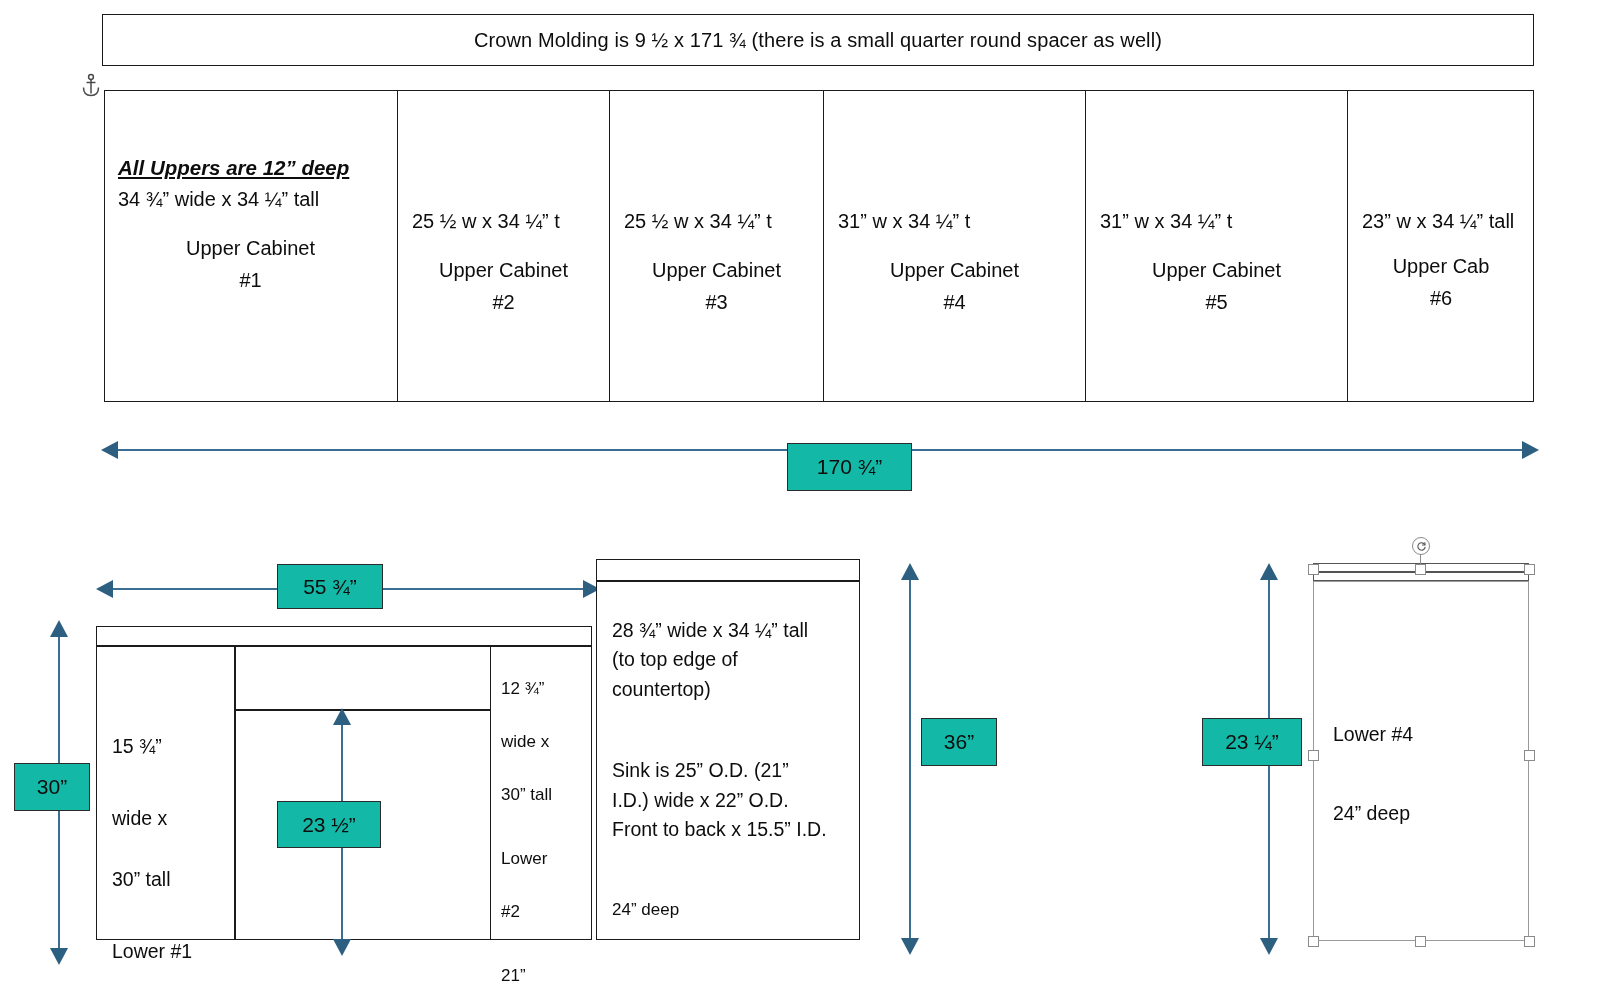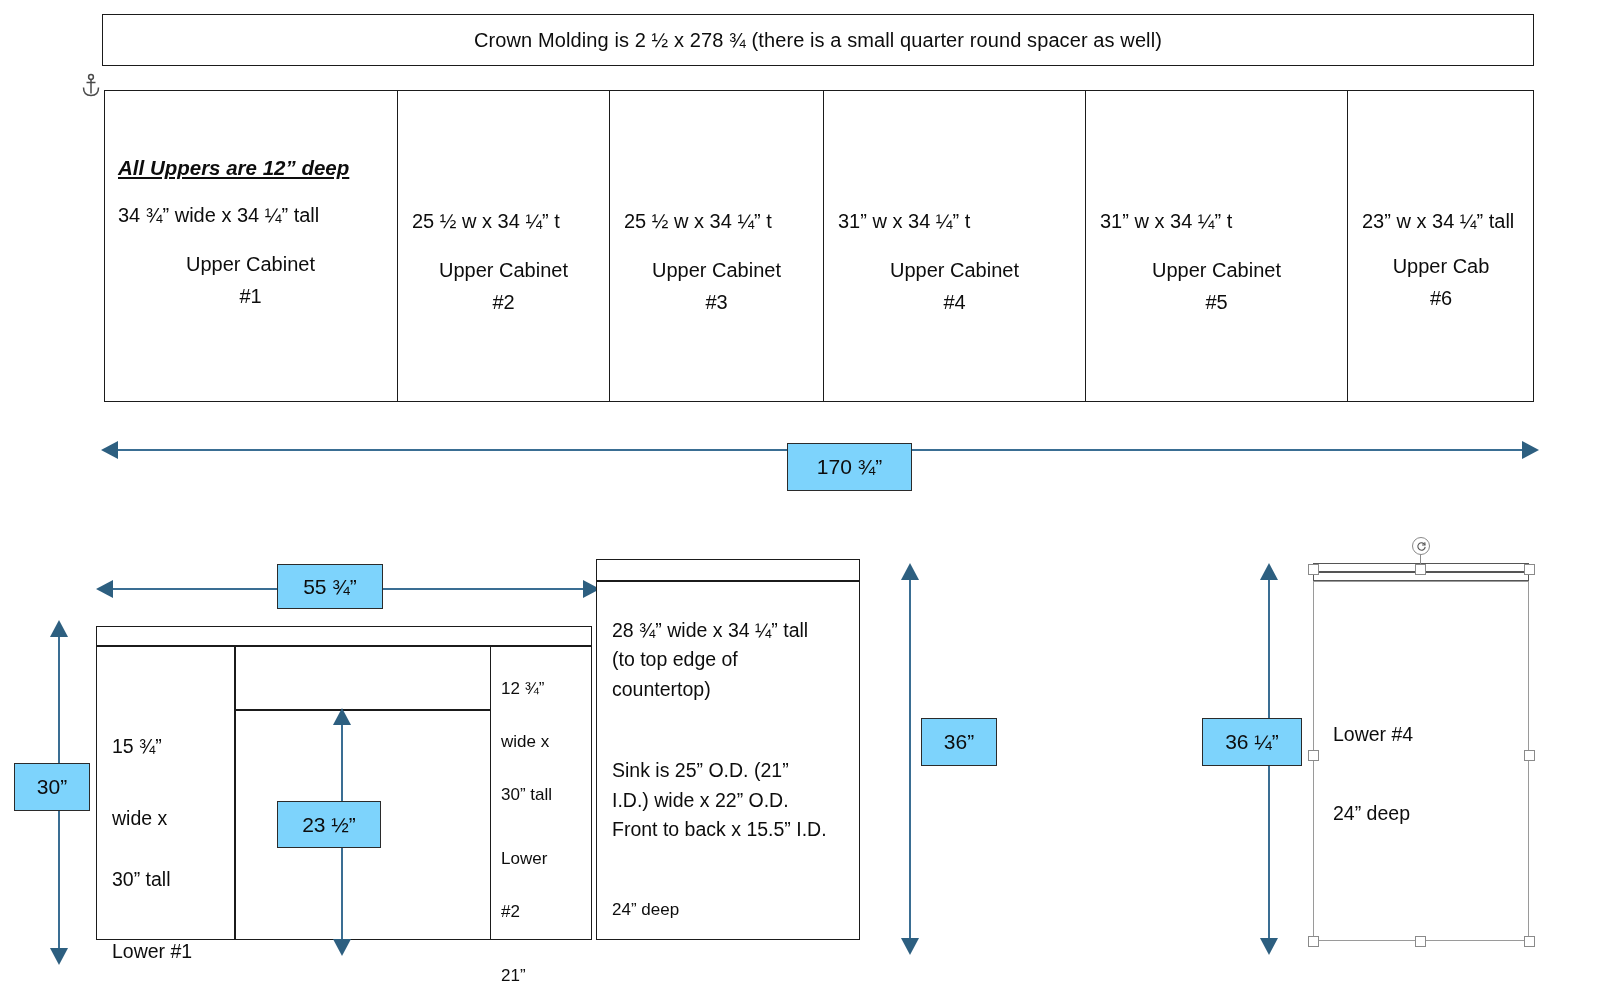--- a/index.html
+++ b/index.html
@@ -76,39 +76,38 @@
     flex-direction: column;
     justify-content: flex-start;
   }
   .upper-cell.no-div { border-right: none; }
   .upper-cell .pad-top { height: 66px; }
   .upper-cell .hdr {
     font-style: italic;
     font-weight: bold;
     text-decoration: underline;
     font-size: 20.5px;
-    margin-bottom: 22px;
     white-space: nowrap;
   }
   .upper-cell .dim {
     font-size: 20px;
     line-height: 1.34;
     margin-bottom: 22px;
   }
   .upper-cell .nm {
     font-size: 20px;
     line-height: 1.34;
     text-align: center;
     margin-bottom: 7px;
   }
   .upper-cell .num {
     font-size: 20px;
     text-align: center;
   }
-  .upper-cell.c1 .dim { text-align: left; }
+  .upper-cell.c1 .dim { text-align: left; margin-top: 6px; }
 
   
   .dim-line {
     position: absolute;
     background: #3a6e93;
   }
   .dim-line.h { height: 1.8px; }
   .dim-line.v { width: 1.8px; }
   .arrow-head {
     position: absolute;
@@ -134,21 +133,21 @@
     border-left: 9px solid transparent;
     border-right: 9px solid transparent;
     border-top: 17px solid #2d5f80;
   }
 
   
   .dim-label {
     position: absolute;
     box-sizing: border-box;
     border: 1.6px solid #2b2b2b;
-    background: #7dd3fc;
+    background: #14b8a6;
     display: flex;
     align-items: center;
     justify-content: center;
     font-size: 21px;
     white-space: nowrap;
   }
 
   
   .cab-text {
     position: absolute;
@@ -195,21 +194,21 @@
     width: 1.3px;
     background: #8a8a8a;
   }
 </style>
 </head>
 <body>
 
 <div id="canvas">
 
   <div class="box" id="crown-banner">
-    <span class="txt">Crown Molding is 2 ½ x 278 ¾ (there is a small quarter round spacer as well)</span>
+    <span class="txt">Crown Molding is 9 ½ x 171 ¾ (there is a small quarter round spacer as well)</span>
   </div>
 
   <div id="anchor-icon">
     <svg width="22" height="26" viewBox="0 0 22 26" fill="none" stroke="#4a4a4a" stroke-width="1.5">
       <circle cx="11" cy="4" r="2.4"></circle>
       <line x1="11" y1="6.6" x2="11" y2="20.5"></line>
       <line x1="6.5" y1="9.5" x2="15.5" y2="9.5"></line>
       <path d="M3.5 14.5 C3.5 21 7.5 22.5 11 22.5 C14.5 22.5 18.5 21 18.5 14.5"></path>
     </svg>
   </div>
@@ -327,21 +326,21 @@
     <div class="dim-line v" style="left:909px; top:578px; width:1.8px; height:362px;"></div>
     <div class="arrow-head up" style="left:901px; top:563px;"></div>
     <div class="arrow-head down" style="left:901px; top:938px;"></div>
     <div class="dim-label" style="left:921px; top:718px; width:76px; height:48px;">36”</div>
   </div>
 
   <div>
     <div class="dim-line v" style="left:1268px; top:578px; width:1.8px; height:362px;"></div>
     <div class="arrow-head up" style="left:1260px; top:563px;"></div>
     <div class="arrow-head down" style="left:1260px; top:938px;"></div>
-    <div class="dim-label" style="left:1202px; top:718px; width:100px; height:48px;">36 ¼”</div>
+    <div class="dim-label" style="left:1202px; top:718px; width:100px; height:48px;">23 ¼”</div>
   </div>
 
   <div class="box thin" style="left:1313px; top:563px; width:216px; height:9px; border-color:#555;"></div>
   <div class="box thin" style="left:1313px; top:572px; width:216px; height:9px; border-color:#555;"></div>
 
   <div class="sel-frame" style="left:1313px; top:581px; width:216px; height:360px;"></div>
 
   <div class="cab-text" style="left:1333px; top:690px; width:190px;">
     <p style="margin-bottom:20px;">Lower #4</p>
     <p>24” deep</p>

